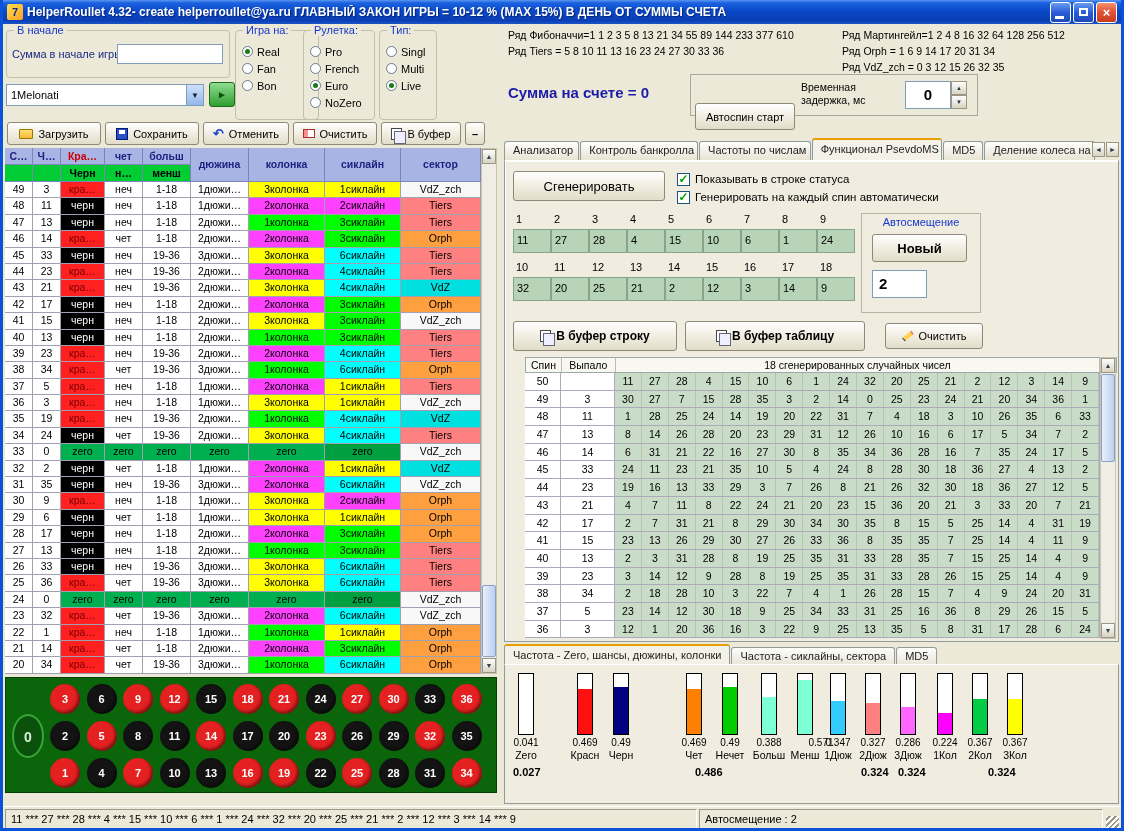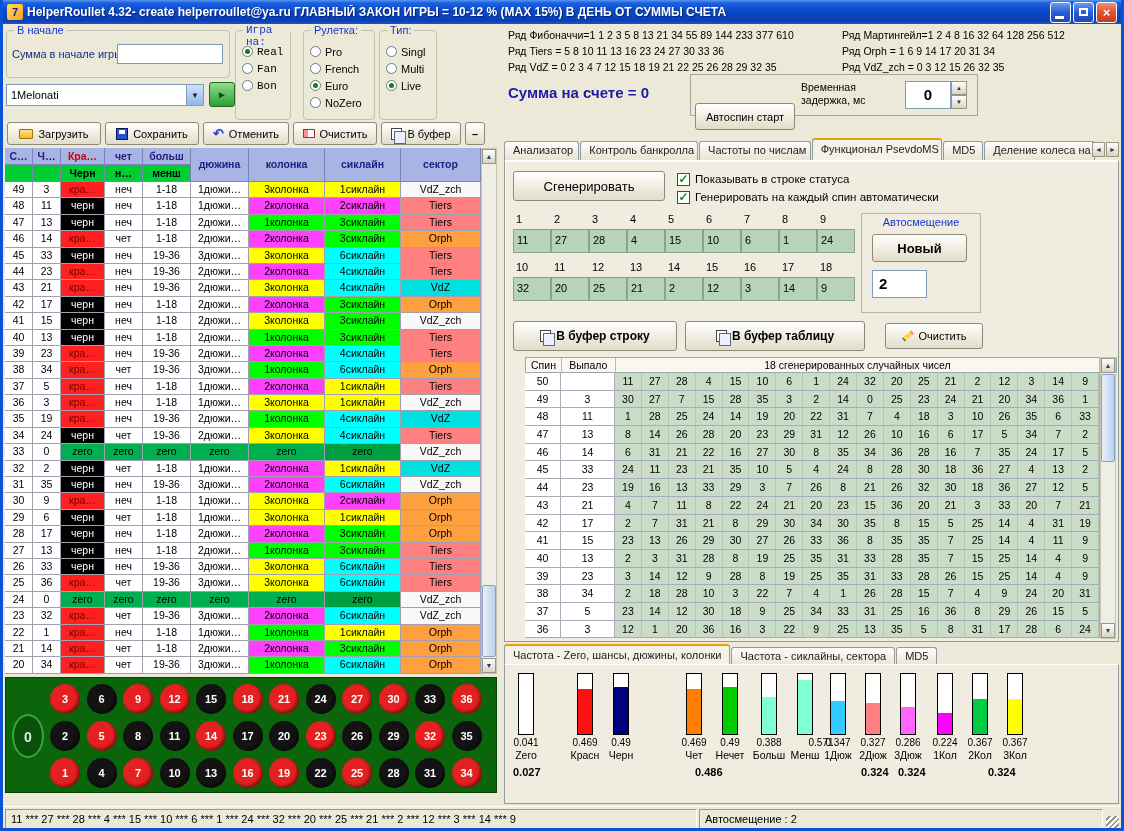--- a/index.html
+++ b/index.html
@@ -169,21 +169,21 @@
       </div>
 
       <div class="combo" style="left:3px;top:60px;width:198px;height:22px;">
         <span class="combo-text">1Melonati</span>
         <span class="combo-btn">▼</span>
       </div>
       <div class="btn" style="left:206px;top:58px;width:26px;height:25px;background:linear-gradient(180deg,#8fdc8f,#2f9f2f);border-color:#1d6b1d;color:#0b4f0b;font-size:10px;">
           <span>►</span>
         </div>
 
-      <div class="gb" style="left:232px;top:6px;width:56px;height:90px;font-family:Liberation Mono, monospace;">
+      <div class="gb" style="left:232px;top:6px;width:84px;height:90px;">
         <span class="gb-title">Игра на:</span>
         <div class="radio-list">
             <div class="radio-row">
               <div class="radio-btn sel"></div>
               <div class="radio-label">Real</div>
             </div>
             <div class="radio-row">
               <div class="radio-btn"></div>
               <div class="radio-label">Fan</div>
             </div>
@@ -590,21 +590,20 @@
           <div class="bnum blacknum" style="left: 409px; top: 80px;">31</div>
           <div class="bnum rednum" style="left: 445.5px; top: 80px;">34</div>
         </div>
     </div>
 
     <div class="right-panel">
 
       <div class="series" style="left:8px;top:3px;" id="series-l">
           <div>Ряд Фибоначчи=1 1 2 3 5 8 13 21 34 55 89 144 233 377 610</div>
           <div>Ряд Tiers = 5 8 10 11 13 16 23 24 27 30 33 36</div>
-          <div>Ряд VdZ = 0 2 3 4 7 12 15 18 19 21 22 25 26 28 29 32 35</div>
         </div>
       <div class="series" style="left:342px;top:3px;" id="series-r">
           <div>Ряд Мартингейл=1 2 4 8 16 32 64 128 256 512</div>
           <div>Ряд Orph = 1 6 9 14 17 20 31 34</div>
           <div>Ряд VdZ_zch = 0 3 12 15 26 32 35</div>
         </div>
 
       <div class="account">Сумма на счете = 0</div>
 
       <div class="ctrl-panel">

